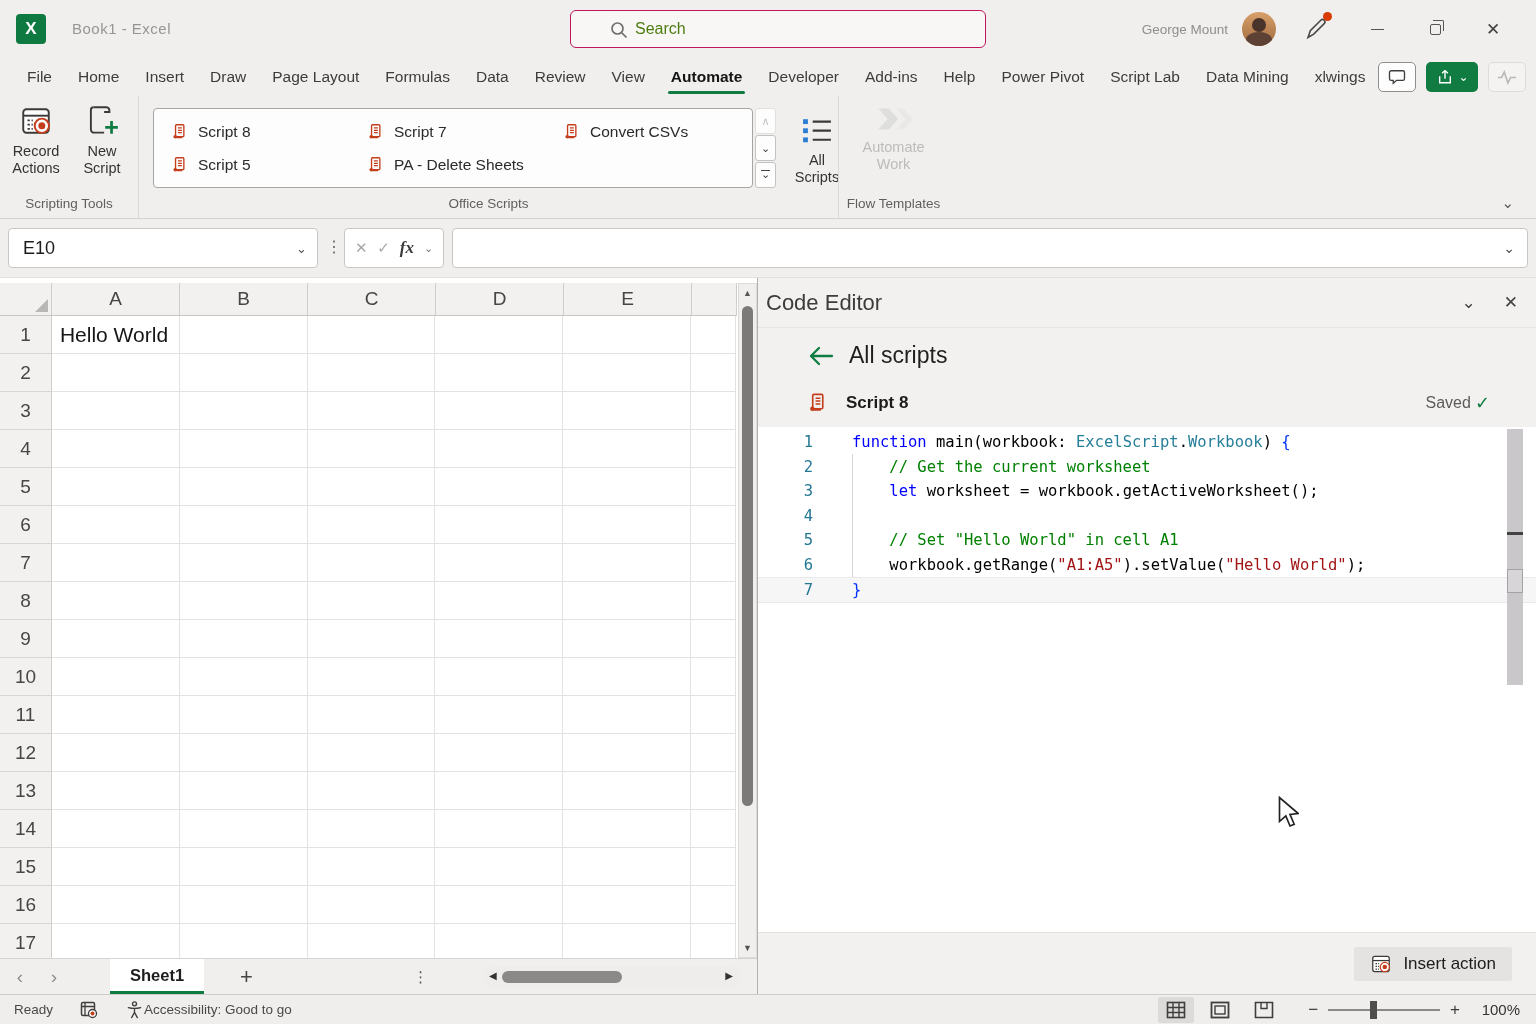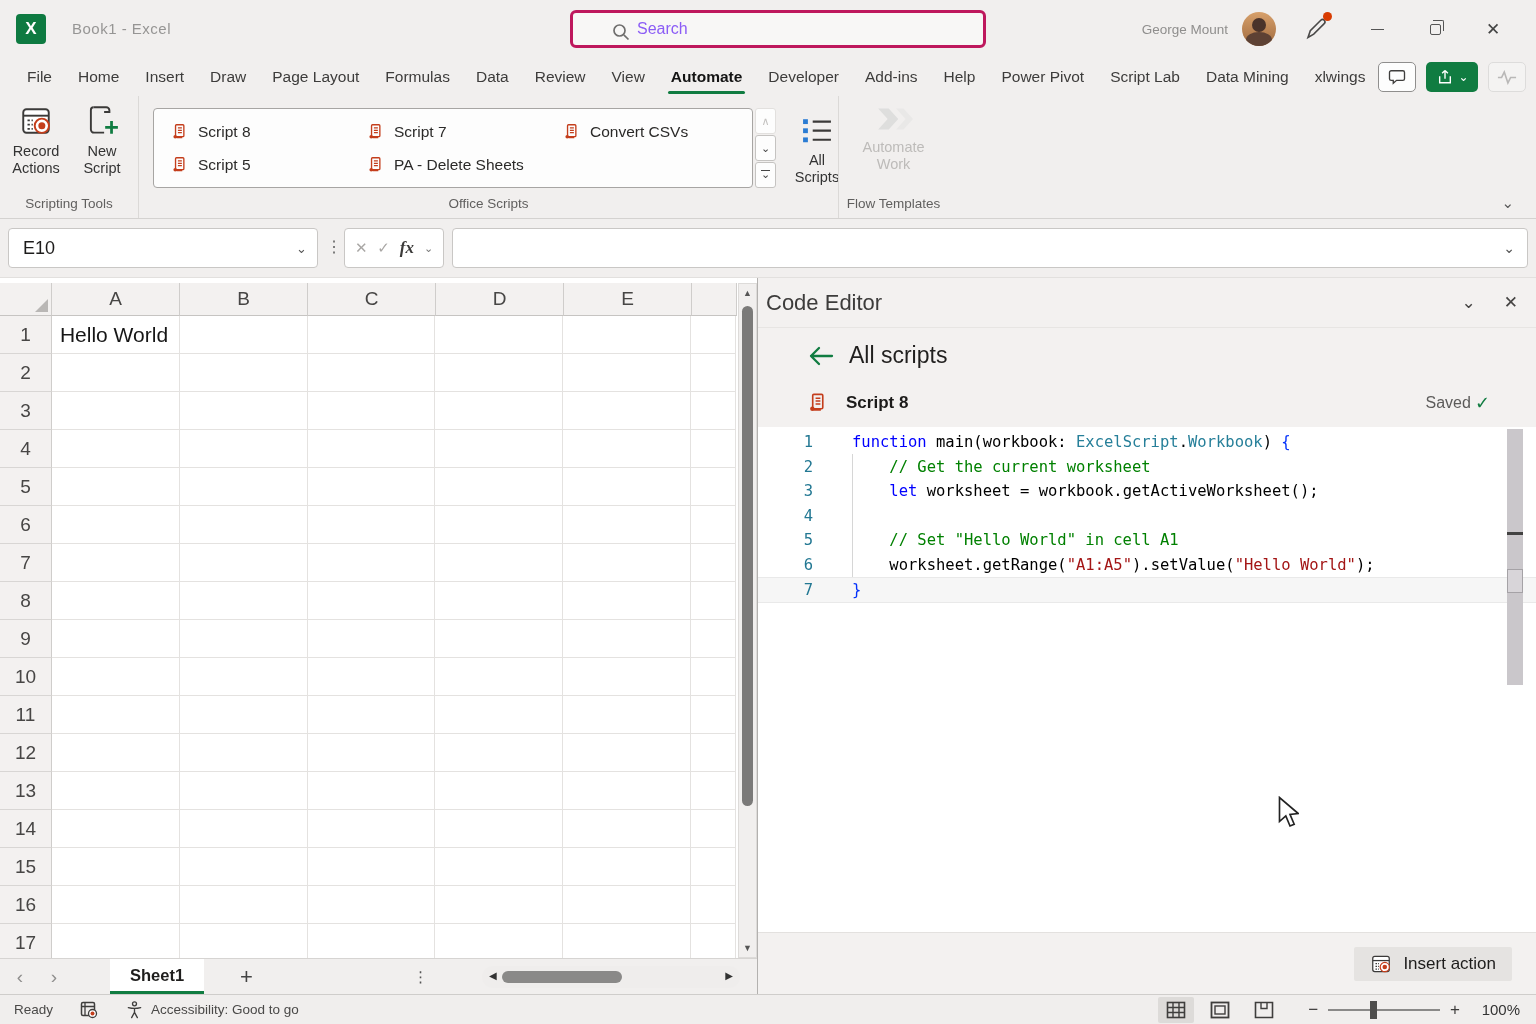--- a/index.html
+++ b/index.html
@@ -7,22 +7,22 @@
   body { font-family:"Liberation Sans", sans-serif; background:#f1f0ef; color:#222;
          -webkit-font-smoothing:antialiased; position:relative; }
 
   
   .titlebar { position:absolute; left:0; top:0; width:1536px; height:58px; background:#f1efee; }
   .app-logo { position:absolute; left:16px; top:14px; width:30px; height:30px; background:#0e7a41;
               border-radius:4px; display:flex; align-items:center; justify-content:center; }
   .app-logo span { color:#fff; font-weight:bold; font-size:17px; }
   .win-title { position:absolute; left:72px; top:20px; font-size:15px; color:#969594; letter-spacing:.5px; }
   .searchbox { position:absolute; left:570px; top:10px; width:416px; height:38px; background:#f8f7f6;
-               border:3px solid #be185d; border-radius:6px; display:flex; align-items:center;
-               padding-left:36px; font-size:16px; color:#8b5cf6; }
+               border:1px solid #be185d; border-radius:6px; display:flex; align-items:center;
+               padding-left:36px; font-size:16px; color:#4d7c0f; }
   .searchbox svg { position:absolute; left:38px; top:9px; }
   .searchbox .ph { margin-left:28px; }
   .tb-right { position:absolute; right:0; top:0; height:58px; display:flex; align-items:center; }
   .username { font-size:13.5px; color:#8f8e8d; margin-right:14px; }
   .avatar { width:34px; height:34px; border-radius:50%; overflow:hidden; position:relative;
             background:linear-gradient(#d7a06b,#a06a3e); margin-right:28px; }
   .avatar::before { content:""; position:absolute; left:10px; top:6px; width:14px; height:14px;
                     border-radius:50%; background:#4a332a; }
   .avatar::after { content:""; position:absolute; left:4px; top:20px; width:26px; height:16px;
                    border-radius:50% 50% 0 0; background:#5d4134; }
@@ -135,21 +135,21 @@
   .hscroll { position:absolute; left:482px; top:7px; width:258px; height:22px; background:#efedec;
              border-radius:11px; }
   .hscroll .left { position:absolute; left:7px; top:4px; font-size:10px; color:#333; }
   .hscroll .right { position:absolute; right:7px; top:4px; font-size:10px; color:#333; }
   .hscroll .thumb { position:absolute; left:20px; top:5px; width:120px; height:12px; background:#8a8988; border-radius:6px; }
 
   
   .statusbar { position:absolute; left:0; top:994px; width:1536px; height:30px; background:#f0eeed;
                border-top:1px solid #cfcdcb; display:flex; align-items:center; font-size:13.5px; color:#4a4948; }
   .statusbar .ready { margin-left:14px; }
-  .sb-icon { margin-left:26px; display:flex; align-items:center; gap:7px; }
+  .sb-icon { margin-left:26px; display:flex; align-items:center; }
   .sb-spacer { flex:1; }
   .view-btn { width:36px; height:26px; display:flex; align-items:center; justify-content:center; margin-right:8px; }
   .view-btn.active { background:#dddbd9; border-radius:2px; }
   .zoomctl { display:flex; align-items:center; gap:10px; margin:0 14px 0 18px; color:#3c3b3a; }
   .zoom-track { position:relative; width:112px; height:2px; background:#8a8988; }
   .zoom-thumb { position:absolute; left:42px; top:-8px; width:7px; height:18px; background:#4f4e4d; }
   .zoom-pct { font-size:15px; color:#333; margin-right:16px; width:46px; text-align:right; }
   .zop { font-size:17px; }
 
   
@@ -727,21 +727,21 @@
       <div class="code-line">
         <span class="ln">4</span>
         <span class="src"></span>
       </div>
       <div class="code-line">
         <span class="ln">5</span>
         <span class="src"><span class="tok-cm">    // Set "Hello World" in cell A1</span></span>
       </div>
       <div class="code-line">
         <span class="ln">6</span>
-        <span class="src"><span>    worksheet.getRange(</span><span class="tok-st">"A1:A5"</span><span>).setValue(</span><span class="tok-st">"Hello World"</span><span>);</span></span>
+        <span class="src"><span>    workbook.getRange(</span><span class="tok-st">"A1:A5"</span><span>).setValue(</span><span class="tok-st">"Hello World"</span><span>);</span></span>
       </div>
       <div class="code-line current">
         <span class="ln">7</span>
         <span class="src"><span class="tok-br">}</span></span>
       </div>
       <div class="indent-guide"></div>
     <div class="oruler">
       <div class="mark"></div>
       <div class="viewbox"></div>
     </div>

